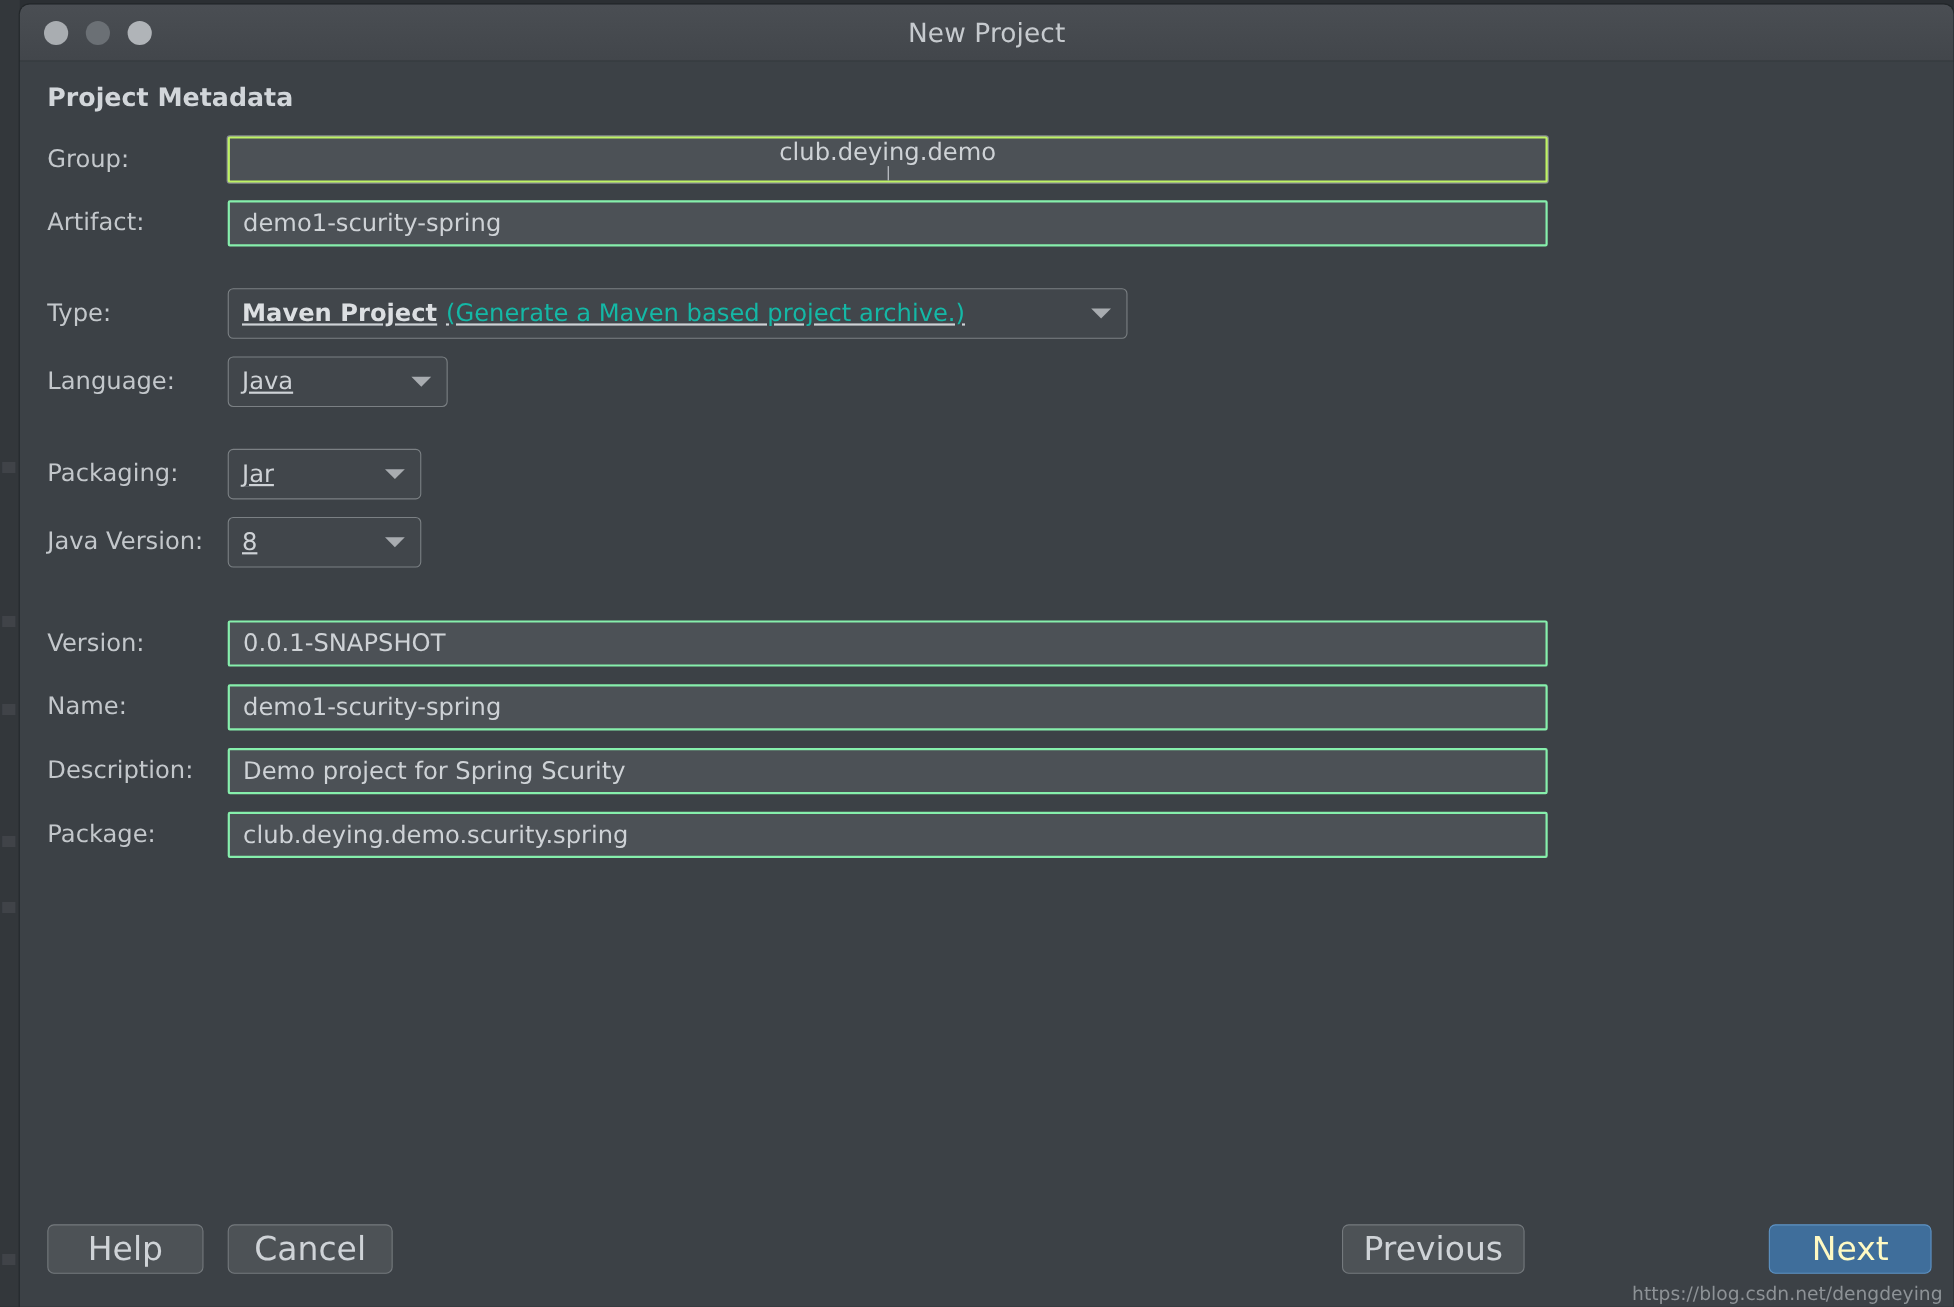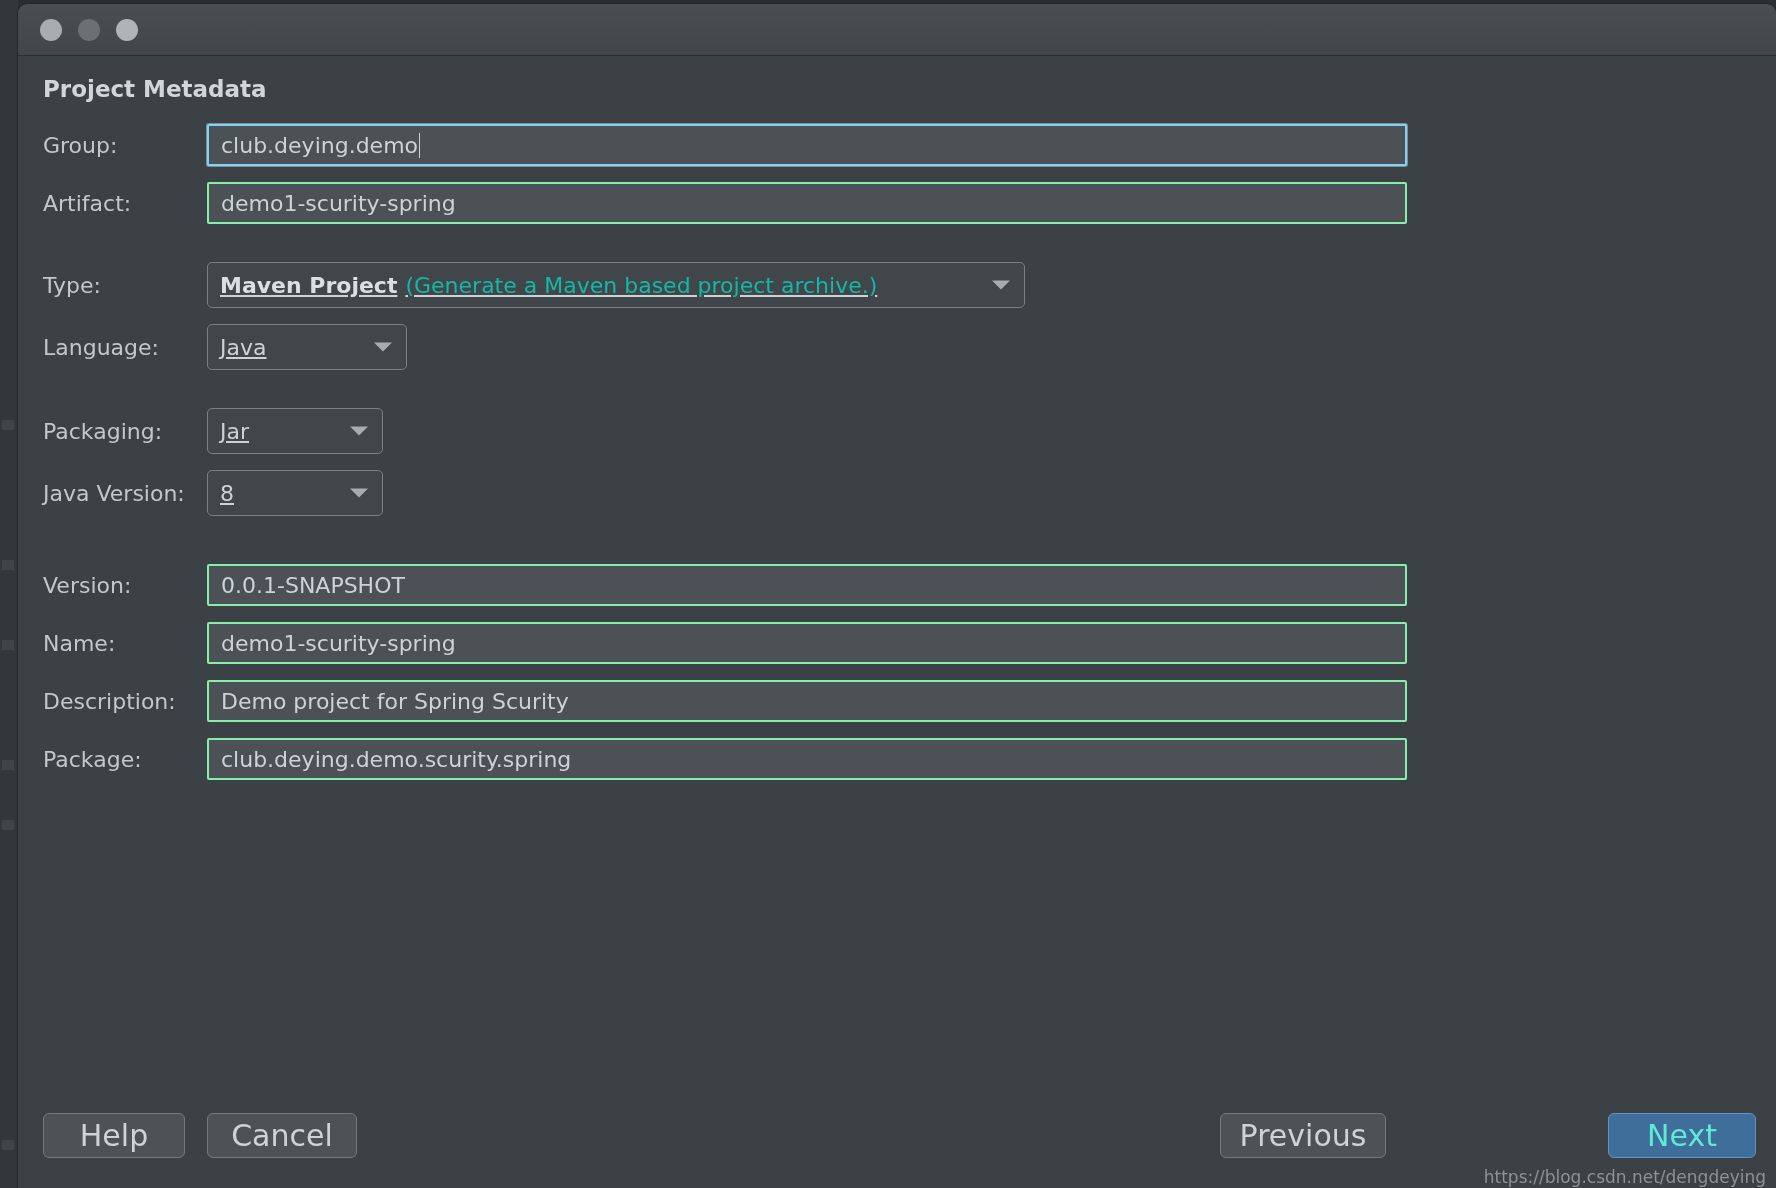--- a/index.html
+++ b/index.html
@@ -131,22 +131,23 @@
     border: 2px solid #86efac;
     border-radius: 2px;
     display: flex;
     align-items: center;
     padding: 0 12px;
     font-size: 22px;
     color: #ced2d6;
     width: 1200px;
   }
   .field.focused {
-    border: 2px solid #7dd3fc;
+    border: 2px solid #bef264;
     box-shadow: 0 0 0 1px #878c90;
+    flex-direction: column;
   }
   .caret {
     display: inline-block;
     width: 1px;
     height: 25px;
     background: #ced2d6;
     margin-left: 1px;
   }
 
   
@@ -206,21 +207,21 @@
     cursor: default;
   }
   .btn-help     { left: 25px;   width: 142px; }
   .btn-cancel   { left: 189px;  width: 150px; }
   .btn-previous { right: 390px; width: 166px; }
   .btn-next {
     right: 20px;
     width: 148px;
     background: #3f6e9b;
     border: 1px solid #5e93c4;
-    color: #5eead4;
+    color: #fef9c3;
   }
 
   .watermark {
     position: absolute;
     right: 10px;
     bottom: 2px;
     font-size: 17px;
     color: #8d9296;
     font-family: "DejaVu Sans", "Liberation Sans", sans-serif;
   }
@@ -238,20 +239,21 @@
 </div>
 
 <div class="window">
 
   <div class="titlebar">
     <div class="traffic">
       <div class="light red"></div>
       <div class="light yellow"></div>
       <div class="light green"></div>
     </div>
+    <div class="title-text">New Project</div>
   </div>
 
   <div class="dialog-body">
 
     <div class="section-title">Project Metadata</div>
 
     <div class="form">
 
       <div class="row gap-small">
         <div class="label">Group:</div>

